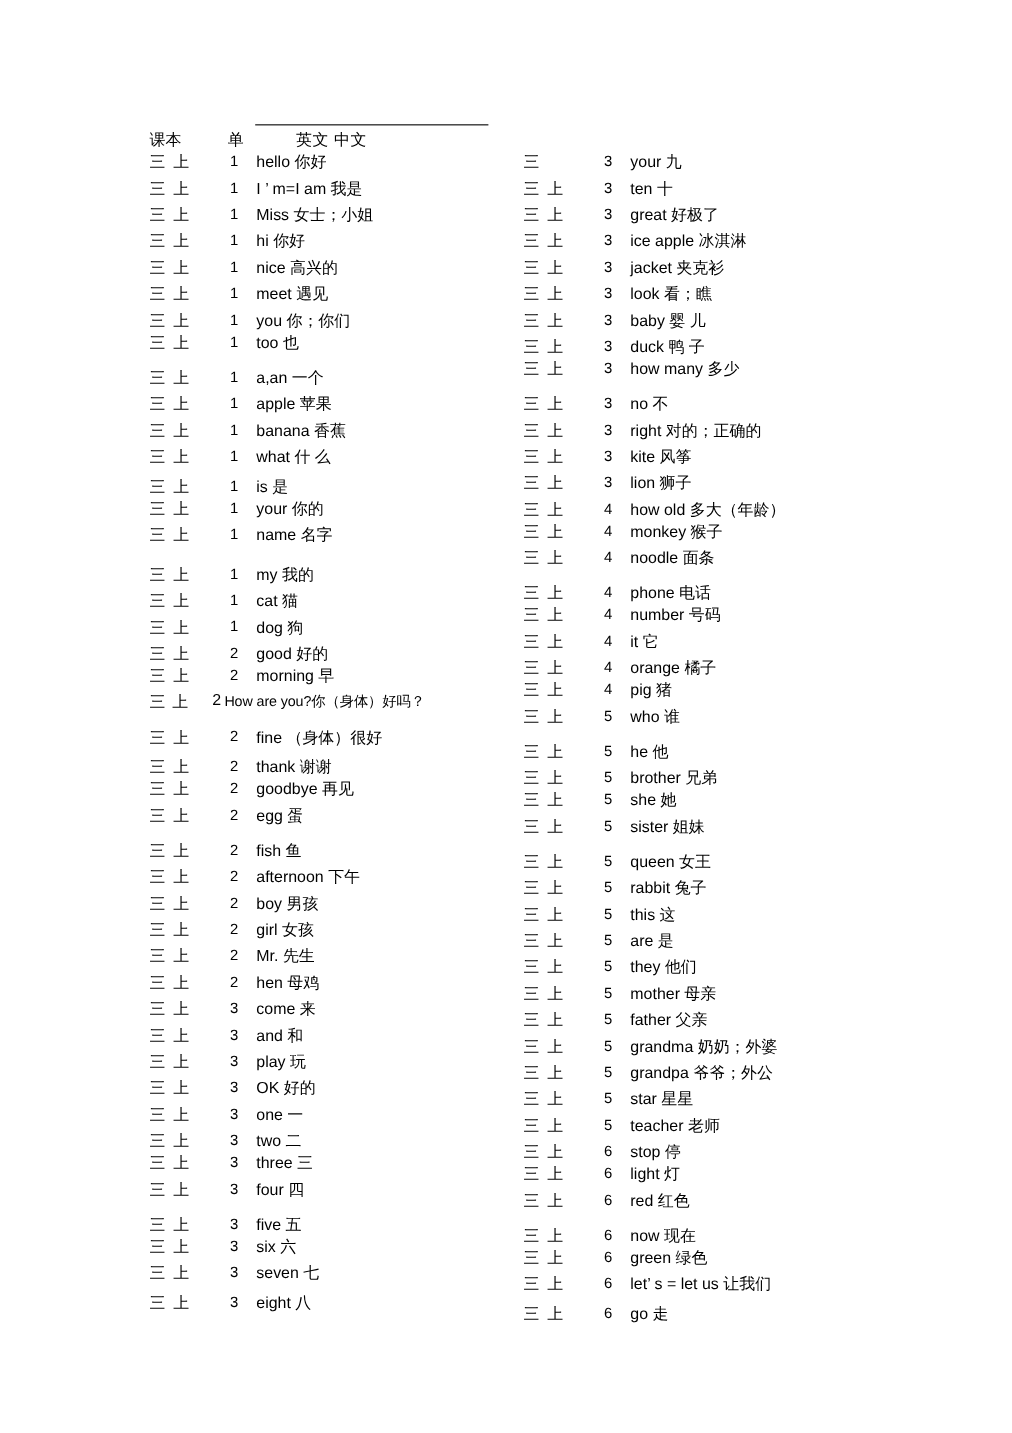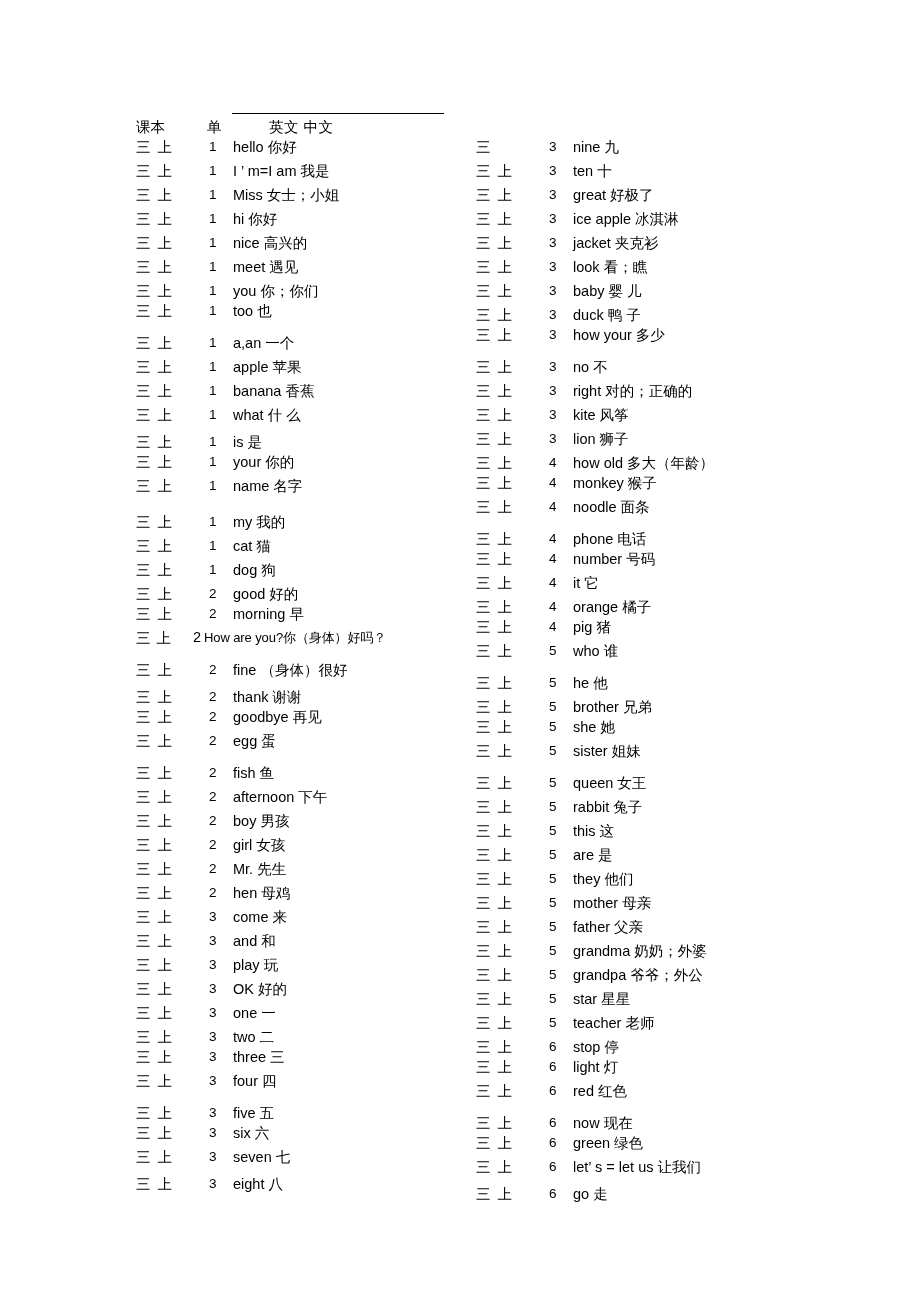--- a/index.html
+++ b/index.html
@@ -348,21 +348,21 @@
   </div>
 
   <div class="column right">
 
     <div class="header-row"></div>
 
     <div id="right-rows">
         <div class="row">
           <span class="book">三</span>
           <span class="unit">3</span>
-          <span class="word">nine 九</span>
+          <span class="word">your 九</span>
         </div>
         <div class="row">
           <span class="book">三 上</span>
           <span class="unit">3</span>
           <span class="word">ten 十</span>
         </div>
         <div class="row">
           <span class="book">三 上</span>
           <span class="unit">3</span>
           <span class="word">great 好极了</span>
@@ -388,21 +388,21 @@
           <span class="word">baby 婴 儿</span>
         </div>
         <div class="row">
           <span class="book">三 上</span>
           <span class="unit">3</span>
           <span class="word">duck 鸭 子</span>
         </div>
         <div class="row tight">
           <span class="book">三 上</span>
           <span class="unit">3</span>
-          <span class="word">how your 多少</span>
+          <span class="word">how many 多少</span>
         </div>
         <div class="row gap-md">
           <span class="book">三 上</span>
           <span class="unit">3</span>
           <span class="word">no 不</span>
         </div>
         <div class="row">
           <span class="book">三 上</span>
           <span class="unit">3</span>
           <span class="word">right 对的；正确的</span>

